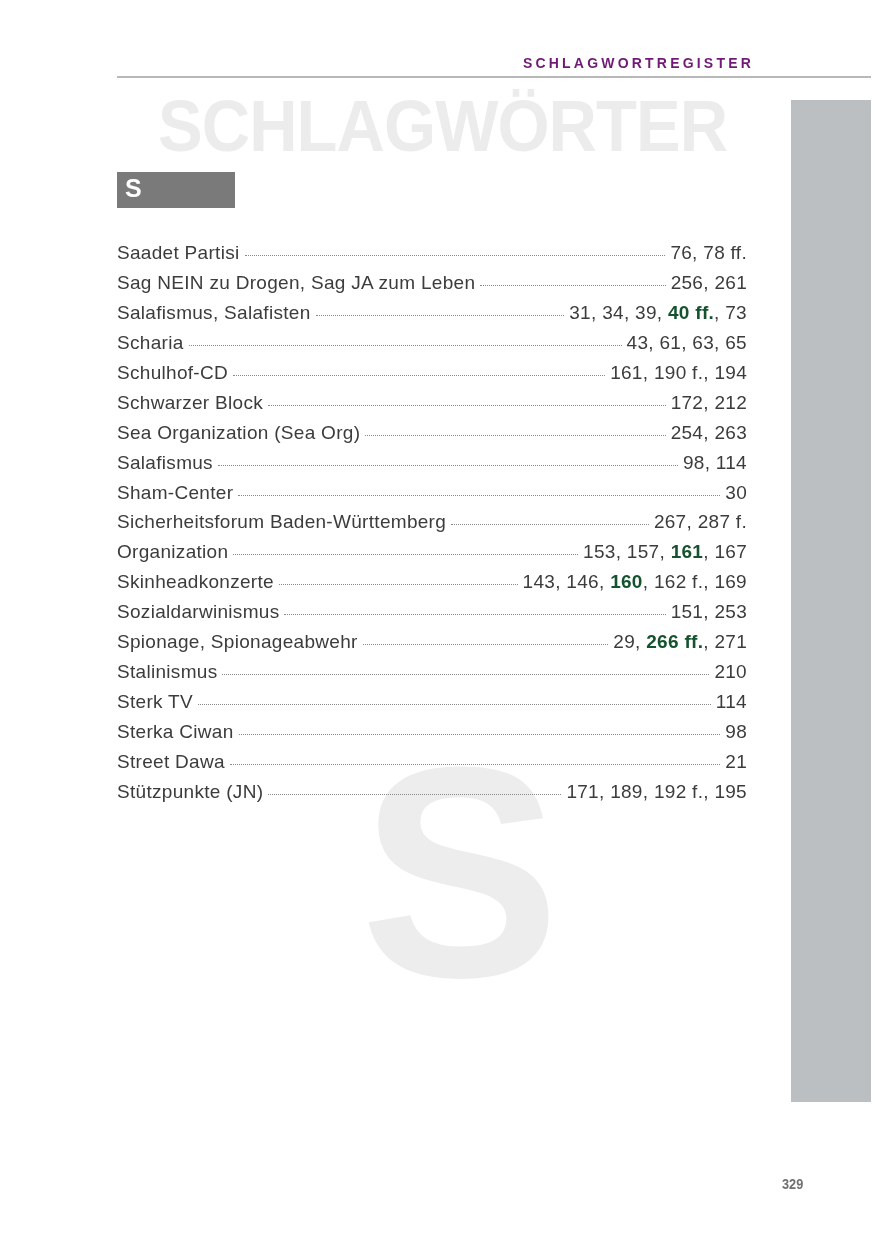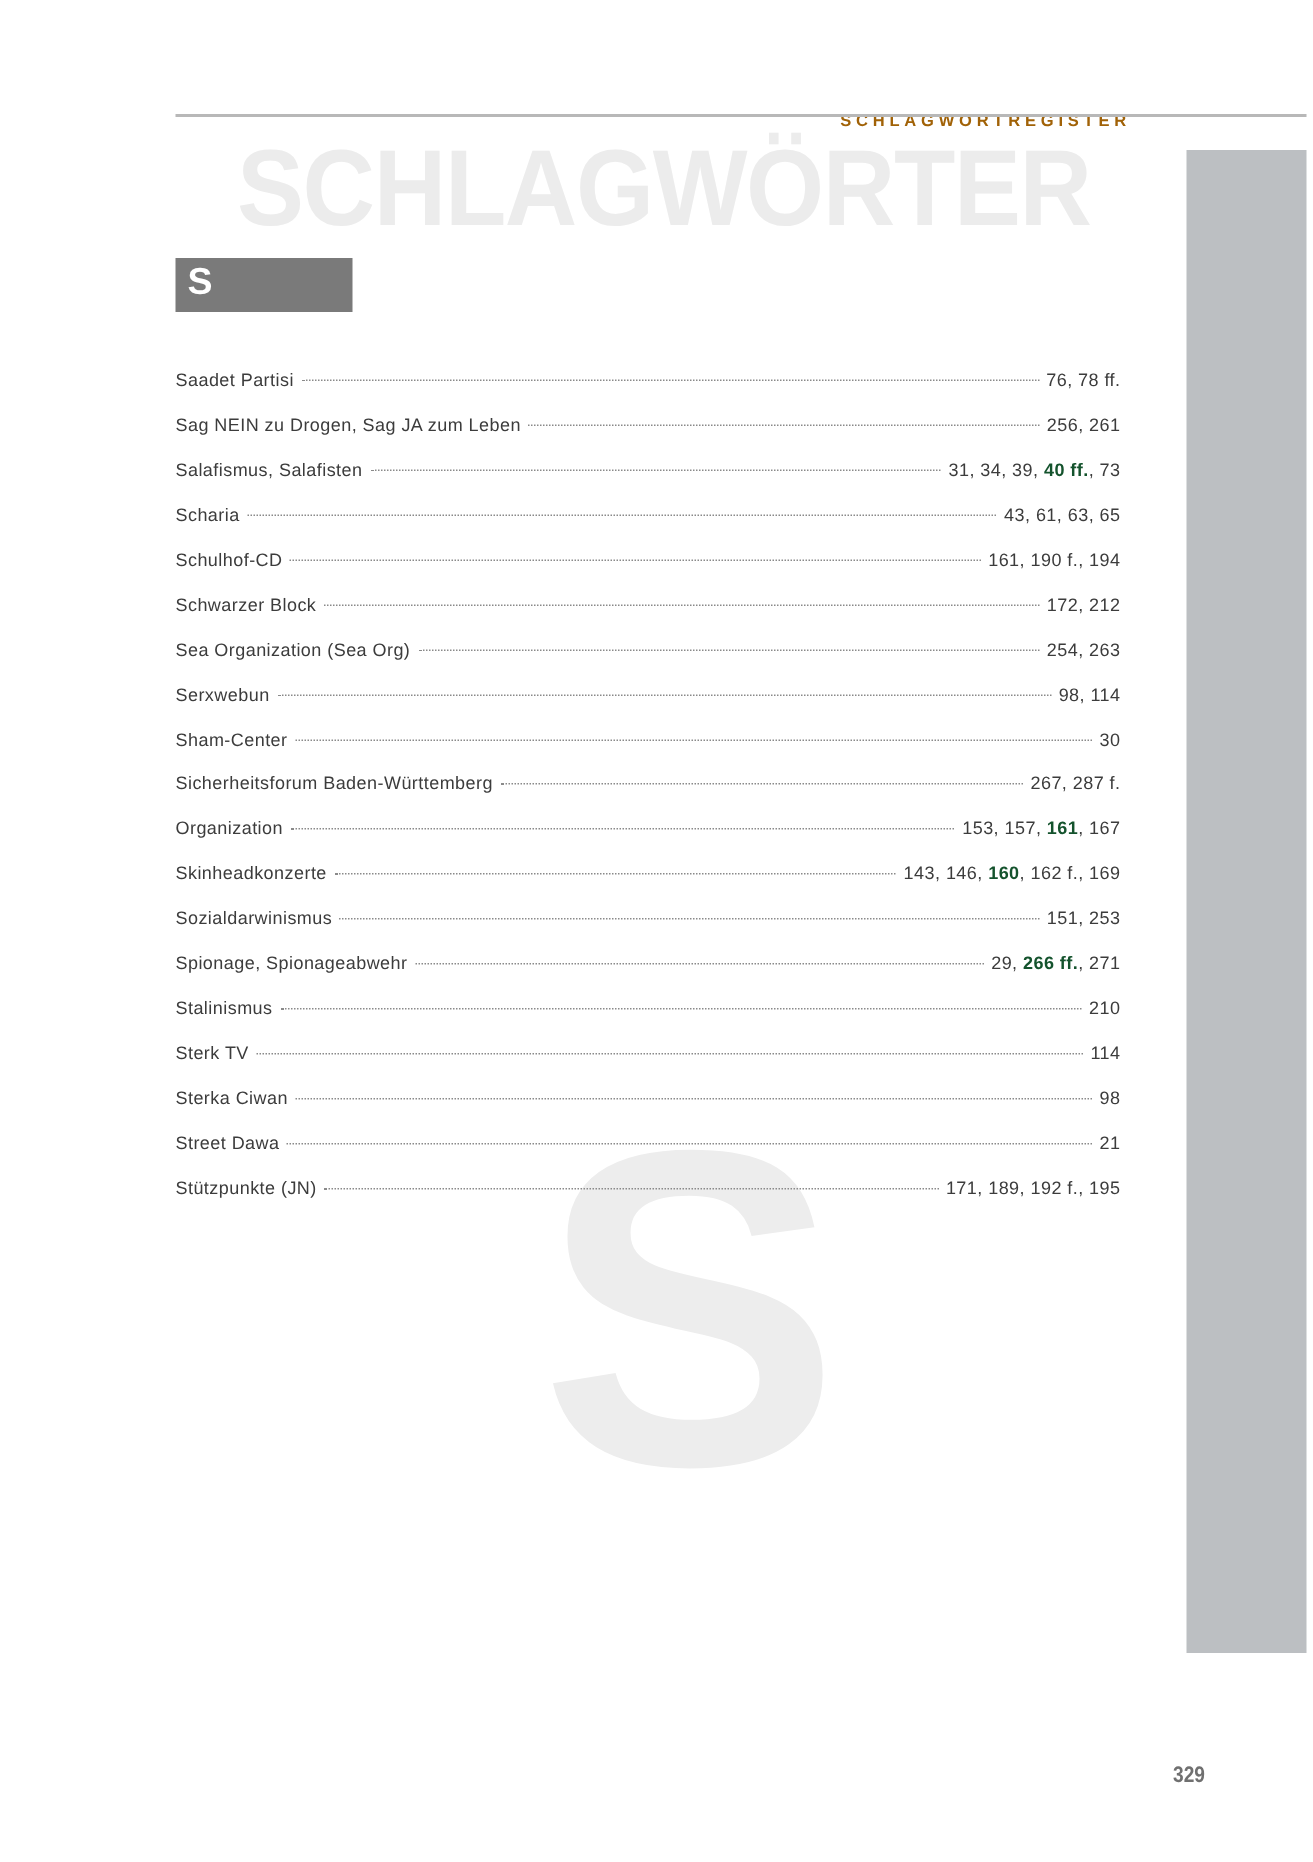--- a/index.html
+++ b/index.html
@@ -5,23 +5,22 @@
   html, body { margin: 0; padding: 0; }
   body {
     width: 875px; height: 1241px; position: relative; overflow: hidden;
     background: #ffffff;
     font-family: "Liberation Sans", sans-serif;
     color: #3a3a3a;
   }
   .running-head {
     position: absolute; right: 121px; top: 55px;
     font-family: "Liberation Sans", sans-serif;
-    font-weight: bold; font-size: 11px; letter-spacing: 3.2px;
-    color: #a16207;
-    margin-top: 20px;
+    font-weight: bold; font-size: 14px; letter-spacing: 3.2px;
+    color: #701a75;
   }
   .head-rule {
     position: absolute; left: 117px; top: 76px; width: 754px; height: 2px;
     background: #b8b8b8;
   }
   .side-bar {
     position: absolute; left: 791px; top: 100px; width: 80px; height: 1002px;
     background: #bcbfc2;
   }
   .big-title {
@@ -47,21 +46,21 @@
     z-index: 0;
   }
   .index-list {
     position: absolute; left: 117px; top: 240px; width: 630px;
     z-index: 1;
     list-style: none; margin: 0; padding: 0;
   }
   .index-entry {
     display: flex; align-items: baseline;
     height: 29.95px; line-height: 26px;
-    font-size: 12px; letter-spacing: 0.3px;
+    font-size: 19px; letter-spacing: 0.3px;
     color: #3c3c3c;
   }
   .term { white-space: nowrap; }
   .leader {
     flex: 1; margin: 0 5px;
     border-bottom: 1px dotted #8a8a8a;
     height: 0; position: relative; top: -3px;
   }
   .pages { white-space: nowrap; }
   .pages b { font-weight: bold; color: #14532d; }
@@ -113,21 +112,21 @@
       <span class="term">Schwarzer Block</span>
       <span class="leader"></span>
       <span class="pages"><span>172, 212</span></span>
     </li>
     <li class="index-entry">
       <span class="term">Sea Organization (Sea Org)</span>
       <span class="leader"></span>
       <span class="pages"><span>254, 263</span></span>
     </li>
     <li class="index-entry">
-      <span class="term">Serxwebun</span>
+      <span class="term">Salafismus</span>
       <span class="leader"></span>
       <span class="pages"><span>98, 114</span></span>
     </li>
     <li class="index-entry">
       <span class="term">Sham-Center</span>
       <span class="leader"></span>
       <span class="pages"><span>30</span></span>
     </li>
     <li class="index-entry">
       <span class="term">Sicherheitsforum Baden-Württemberg</span>

